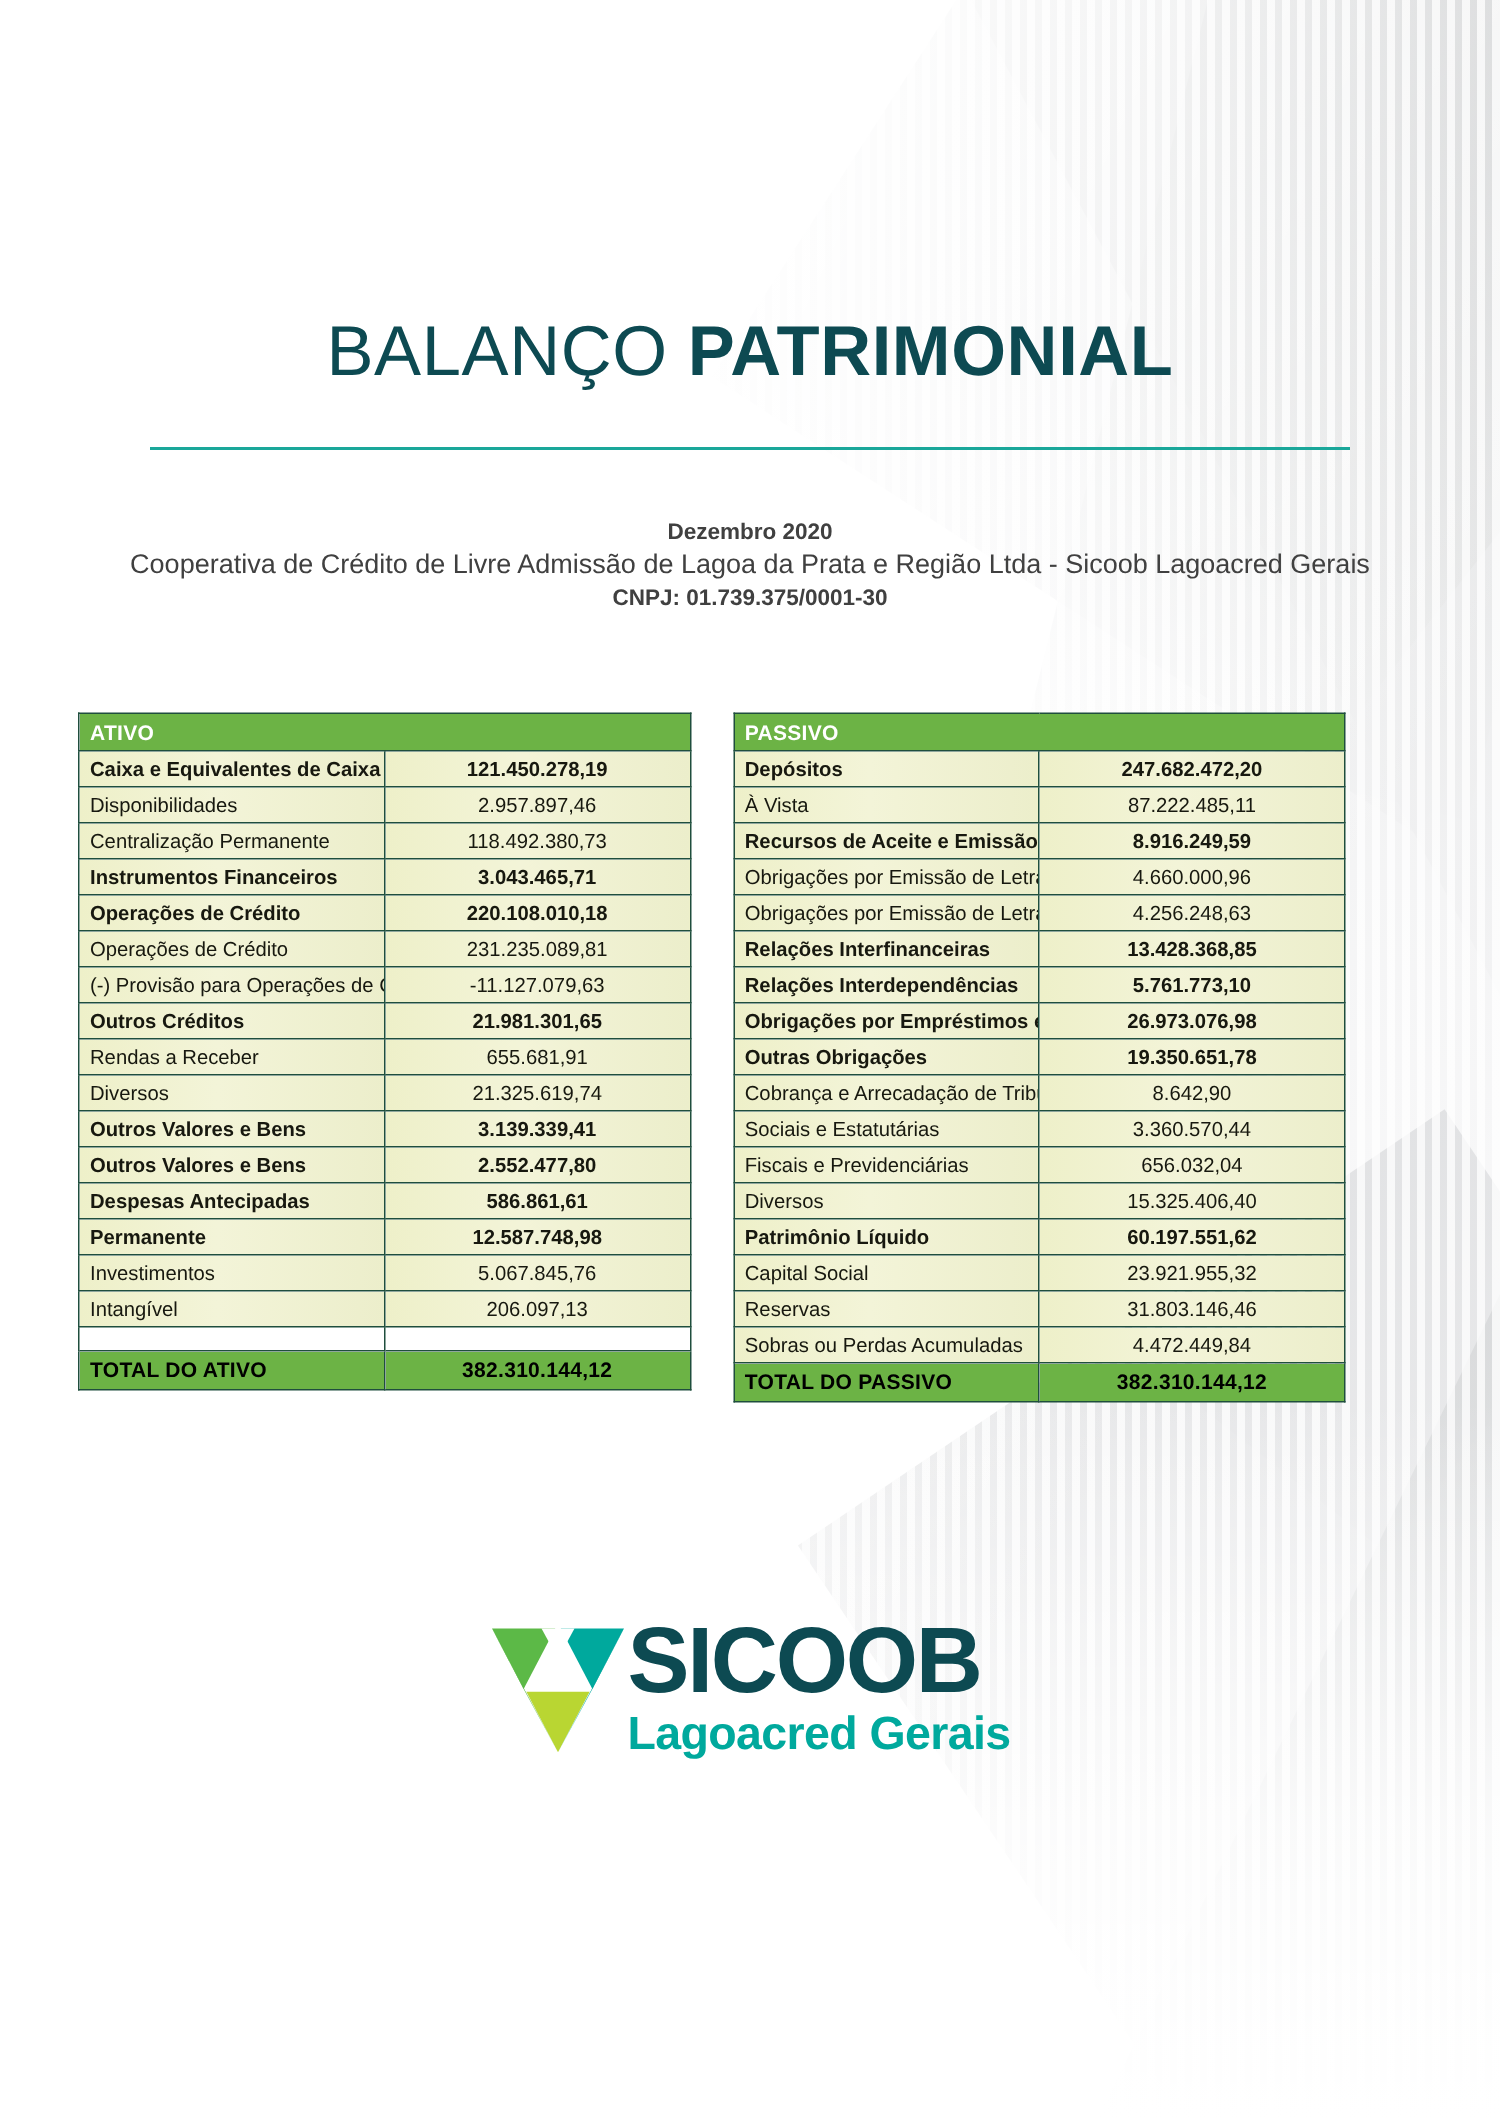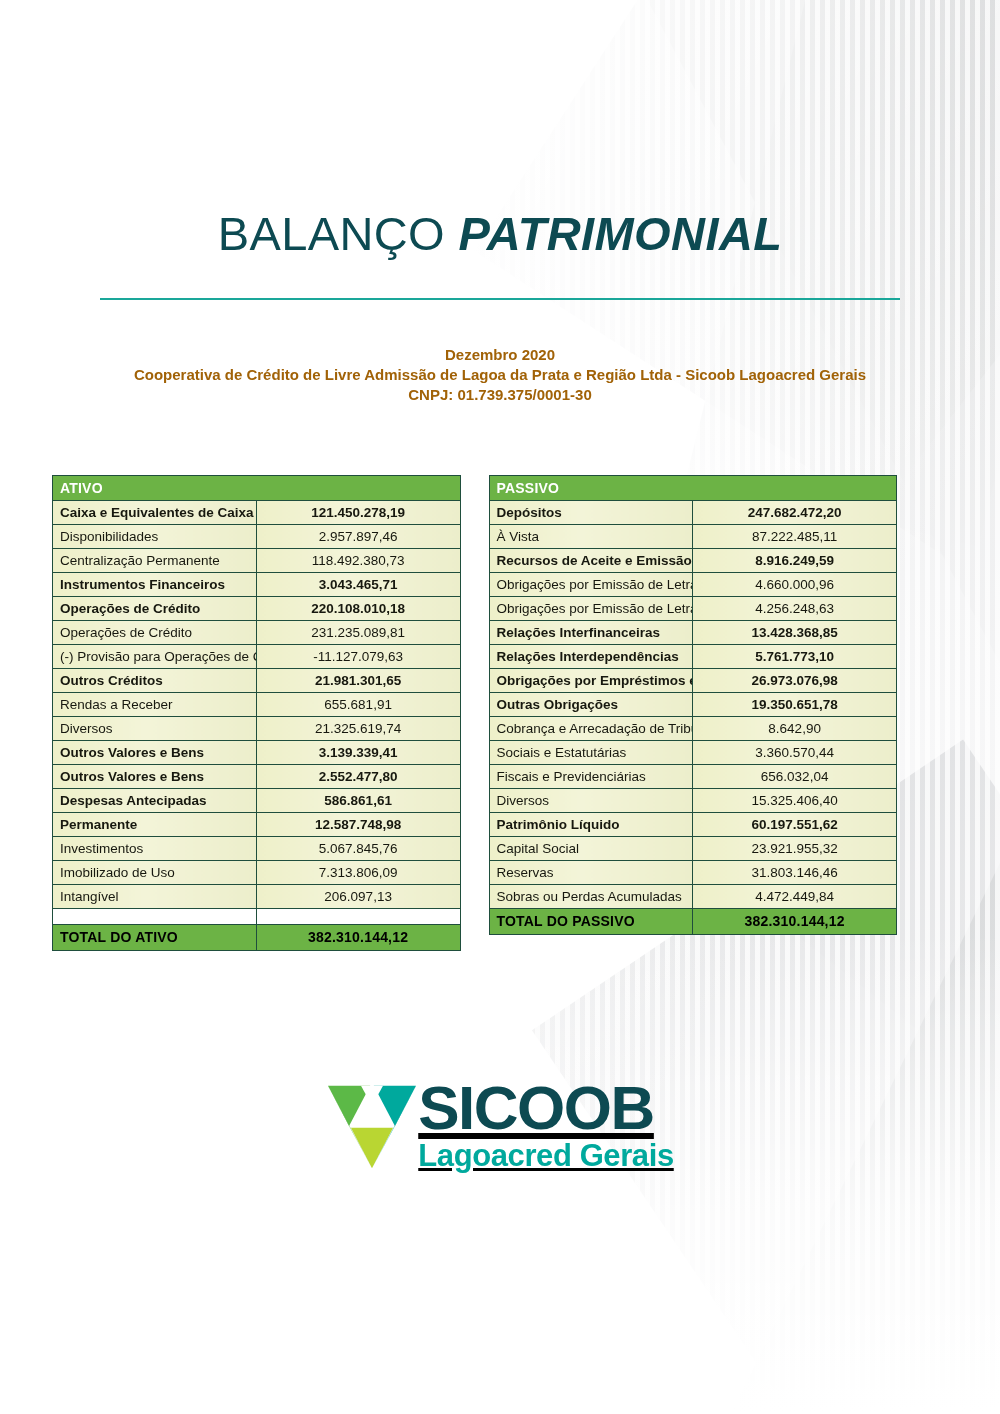--- a/index.html
+++ b/index.html
@@ -92,36 +92,36 @@
 
   .doc-title {
     position:absolute; top:206px; left:0; width:1000px;
     text-align:center;
     font-size:47px;
     letter-spacing:.4px;
     color:#0d4a52;
     font-weight:400;
     white-space:nowrap;
   }
-  .doc-title .strong { font-weight:700;font-style:italic; }
+  .doc-title .strong { font-weight:700; }
 
   .title-rule {
     position:absolute; top:298px; left:100px;
     width:800px; height:2px;
     background:#1aa79a;
   }
 
   .subtitle-block {
     position:absolute; top:345px; left:0; width:1000px;
     text-align:center;
-    color:#a16207;
+    color:#404040;
     line-height:1.32;
   }
   .sub-period { font-size:15px; font-weight:700; }
-  .sub-name   { font-size:15px; font-weight:700; }
+  .sub-name   { font-size:18px; font-weight:400; }
   .sub-cnpj   { font-size:15px; font-weight:700; }
 
   
   .tables {
     position:absolute; top:475px; left:52px;
     width:845px;
     display:flex;
     gap:28px;
   }
   .table-col { width:439px; }
@@ -183,21 +183,21 @@
     background:#ffffff;
   }
 
   
   .logo {
     position:absolute; top:1078px; left:0; width:1000px;
     display:flex; justify-content:center; align-items:flex-start;
   }
   .logo-inner { display:flex; align-items:flex-start; }
   .logo-mark { width:92px; height:88px; flex:0 0 auto; margin-top:4px; }
-  .logo-text { margin-left:0;text-decoration:underline; }
+  .logo-text { margin-left:0; }
   .logo-word {
     font-size:62px; font-weight:700; letter-spacing:-1.5px;
     color:#0d4a52; line-height:.96;
   }
   .logo-sub {
     font-size:31px; font-weight:700; letter-spacing:-.4px;
     color:#00a99d; line-height:1.05; margin-top:2px;text-align:right;
   }
 </style>
 </head>
@@ -293,24 +293,20 @@
               </tr>
               <tr class="bold">
                 <td class="label">Permanente</td>
                 <td class="value">12.587.748,98</td>
               </tr>
               <tr class="">
                 <td class="label">Investimentos</td>
                 <td class="value">5.067.845,76</td>
               </tr>
               <tr class="">
-                <td class="label">Imobilizado de Uso</td>
-                <td class="value">7.313.806,09</td>
-              </tr>
-              <tr class="">
                 <td class="label">Intangível</td>
                 <td class="value">206.097,13</td>
               </tr>
               <tr class="spacer">
                 <td class="sp"></td>
                 <td class="sp"></td>
               </tr>
               <tr class="total">
                 <td class="label">TOTAL DO ATIVO</td>
                 <td class="value">382.310.144,12</td>

